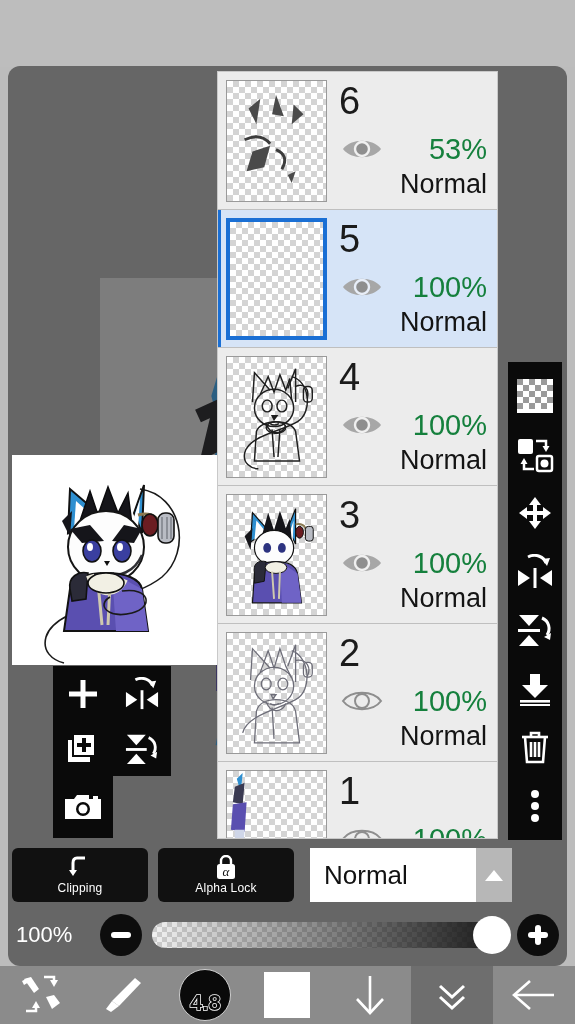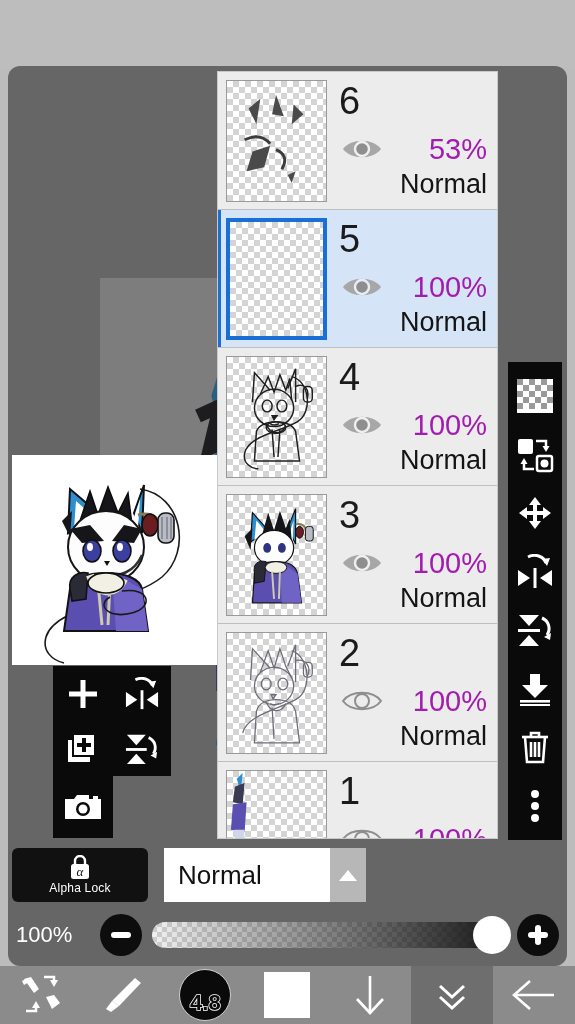--- a/index.html
+++ b/index.html
@@ -69,21 +69,21 @@
     flex:1 1 auto; height:122px; position:relative;
     padding-left:12px;
   }
   .layer-num {
     position:absolute; left:12px; top:2px;
     font-size:38px; line-height:38px; color:#1b1b1b; font-weight:400;
   }
   .eye { position:absolute; left:14px; top:56px; width:42px; height:26px; }
   .opacity-val {
     position:absolute; right:10px; top:54px;
-    font-size:29px; line-height:30px; color:#a21caf;
+    font-size:29px; line-height:30px; color:#15803d;
   }
   .blend-val {
     position:absolute; right:10px; top:90px;
     font-size:27px; line-height:28px; color:#141414;
   }
 
   
   .right-toolbar {
     position:absolute; left:508px; top:362px; width:54px; height:478px;
     background:#0a0a0a; display:flex; flex-direction:column;
@@ -502,20 +502,27 @@
         <path d="M0 6 L9 6 L12 2 L24 2 L24 6 L36 6 L36 26 L0 26 Z"></path>
         <circle cx="18" cy="16" r="7" fill="#0a0a0a"></circle>
         <circle cx="18" cy="16" r="4.5" fill="#fff"></circle>
         <rect x="28" y="3" width="5" height="4" fill="#fff"></rect>
       </svg>
     </div>
   </div>
 
   <div class="ctl-row">
     <div class="ctl-btn">
+      <svg width="24" height="24" viewBox="0 0 24 24" fill="none" stroke="#fff" stroke-width="3">
+        <path d="M17 2 L9 2 C6 2 5 4 5 7 L5 15"></path>
+        <path d="M1 14 L5 20 L9 14" fill="#fff" stroke="none"></path>
+      </svg>
+      <span class="lbl">Clipping</span>
+    </div>
+    <div class="ctl-btn">
       <svg width="22" height="25" viewBox="0 0 22 25">
         <path d="M6 9 L6 6 C6 3 8.5 1 11 1 C13.5 1 16 3 16 6 L16 9" fill="none" stroke="#fff" stroke-width="2.4"></path>
         <rect x="2" y="9" width="18" height="15" rx="2.5" fill="#fff"></rect>
         <text x="11" y="21" font-family="'Liberation Serif',serif" font-size="13" font-style="italic" fill="#111" text-anchor="middle">α</text>
       </svg>
       <span class="lbl">Alpha Lock</span>
     </div>
     <div class="blend-select">
       <span class="txt">Normal</span>
       <span class="blend-arrow">

